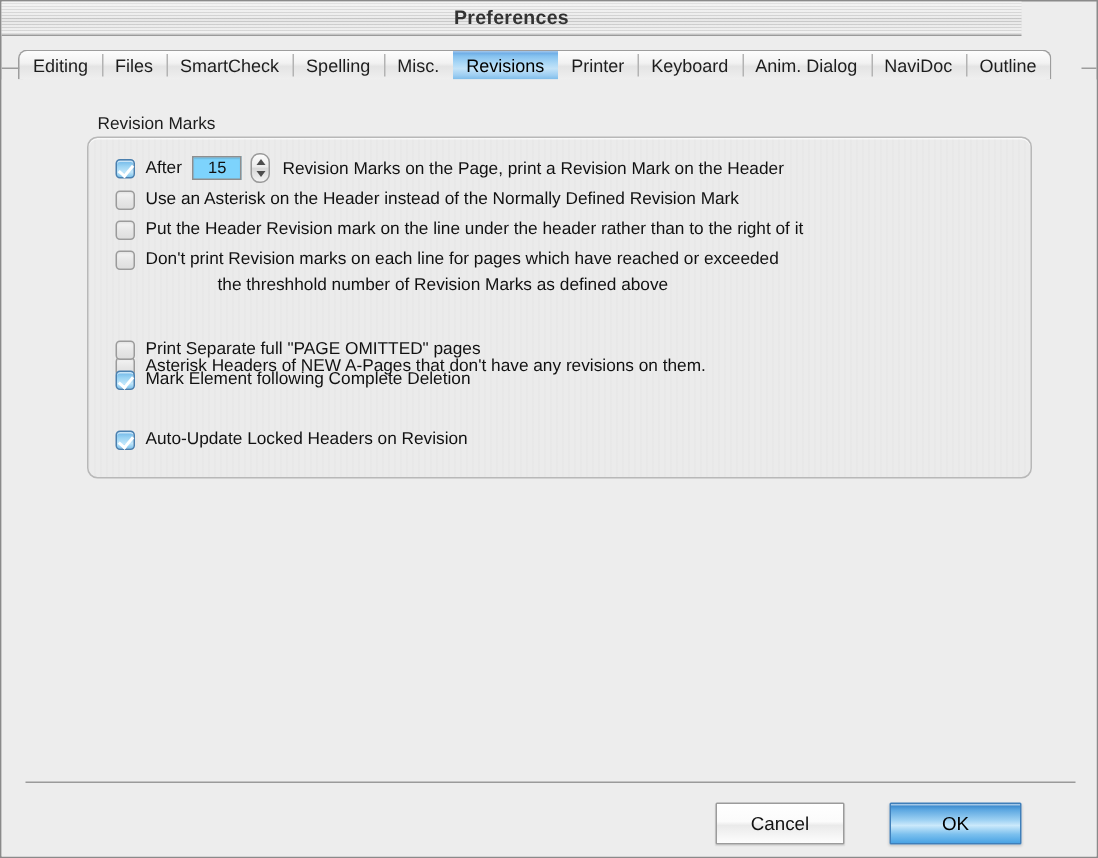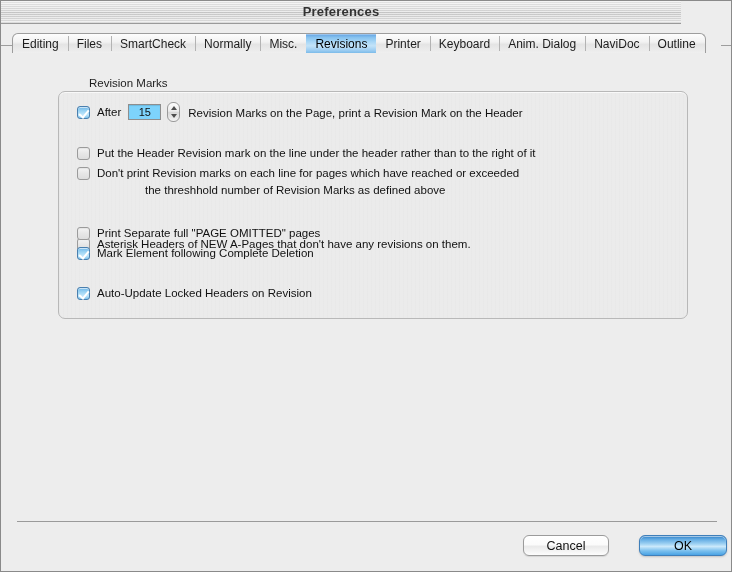--- a/index.html
+++ b/index.html
@@ -148,21 +148,20 @@
   }
   #group-label {
     position: absolute;
     left: 62px;
     top: 24px;
     font-size: 11.5px;
     color: #1d1d1d;
     background: #ededed;
     padding: 0 4px 0 2px;
     z-index: 3;
-    margin-left: 24px;
   }
 
   
   .row {
     position: absolute;
     display: flex;
     align-items: flex-start;
     font-size: 11.5px;
     color: #111111;
     white-space: nowrap;
@@ -276,27 +275,26 @@
     top: 468px;
     width: 700px;
     height: 1px;
     background: #9a9a9a;
   }
   .btn {
     position: absolute;
     display: flex;
     align-items: center;
     justify-content: center;
-    height: 21px;
-    border-radius: 6px;
+    height: 28px;
+    border-radius: 1px;
     font-size: 12.5px;
     box-sizing: border-box;
     cursor: default;
     user-select: none;
-    margin-left: 46px;
   }
   #btn-cancel {
     left: 476px;
     top: 482px;
     width: 86px;
     border: 1px solid #9b9b9b;
     color: #111111;
     background: linear-gradient(to bottom, #ffffff 0%, #fbfbfb 45%, #eaeaea 55%, #fdfdfd 100%);
     box-shadow: 0 1px 1px rgba(0,0,0,0.10), inset 0 1px 0 rgba(255,255,255,0.9);
   }
@@ -325,21 +323,21 @@
     <div class="title">Preferences</div>
   </div>
 
   <div id="tabstrip">
     <div class="rule-left"></div>
     <div class="rule-right"></div>
     <div id="tabs">
         <div class="tab">Editing</div>
         <div class="tab">Files</div>
         <div class="tab">SmartCheck</div>
-        <div class="tab">Normally</div>
+        <div class="tab">Spelling</div>
         <div class="tab">Misc.</div>
         <div class="tab active">Revisions</div>
         <div class="tab">Printer</div>
         <div class="tab">Keyboard</div>
         <div class="tab">Anim. Dialog</div>
         <div class="tab">NaviDoc</div>
         <div class="tab">Outline</div>
       </div>
   </div>
 
@@ -352,20 +350,24 @@
       <div class="cb on" id="cb-after"></div>
       <span class="afterword">After</span>
       <input class="numfield" id="numfield-after" type="text" value="15" style="">
       <div class="stepper">
         <span class="arrow up"></span>
         <span class="arrow down"></span>
       </div>
       <span class="trailing">Revision Marks on the Page, print a Revision Mark on the Header</span>
     </div>
 
+    <div class="row" style="left:76px; top:73px;">
+      <div class="cb off"></div>
+      <span class="cb-label">Use an Asterisk on the Header instead of the Normally Defined Revision Mark</span>
+    </div>
 
     <div class="row" style="left:76px; top:113px;">
       <div class="cb off"></div>
       <span class="cb-label">Don't print Revision marks on each line for pages which have reached or exceeded</span>
     </div>
 
     <div class="row" style="left:76px; top:93px;">
       <div class="cb off"></div>
       <span class="cb-label">Put the Header Revision mark on the line under the header rather than to the right of it</span>
     </div>

